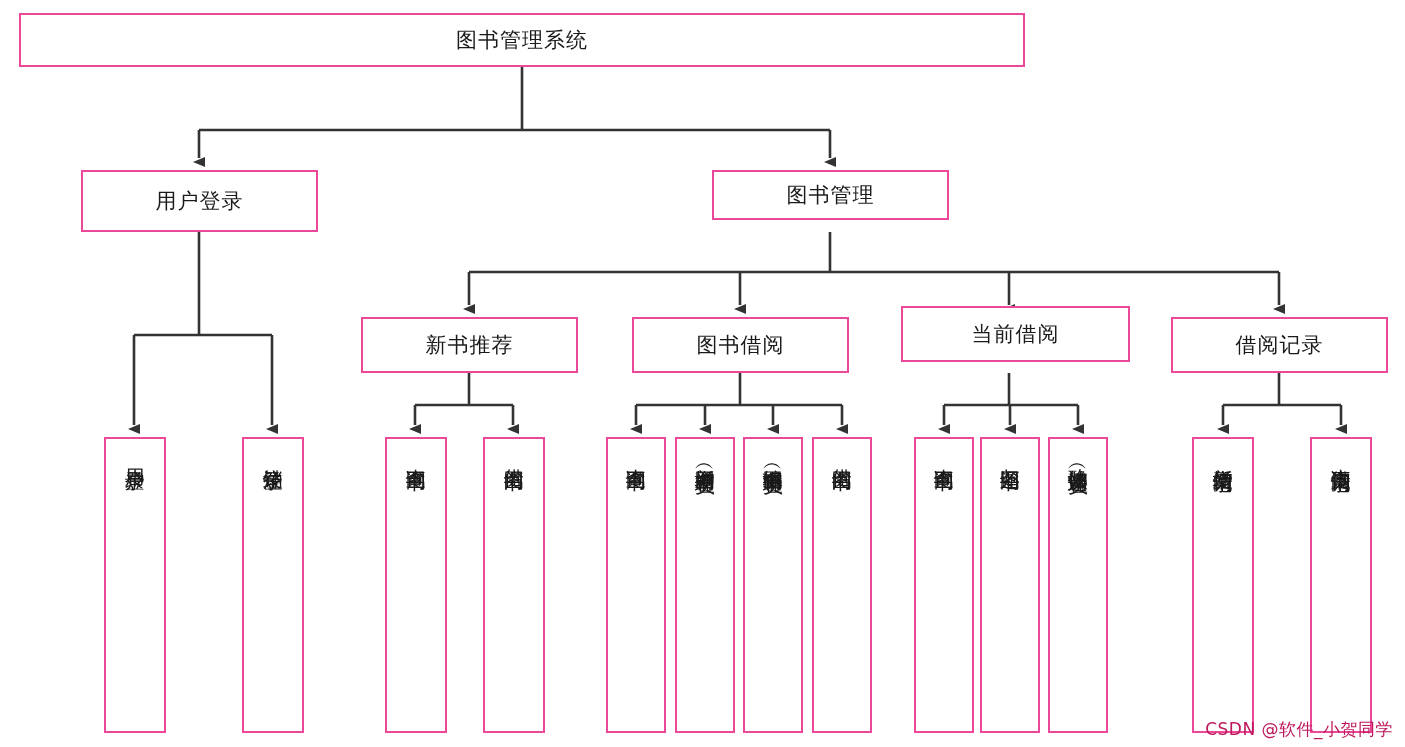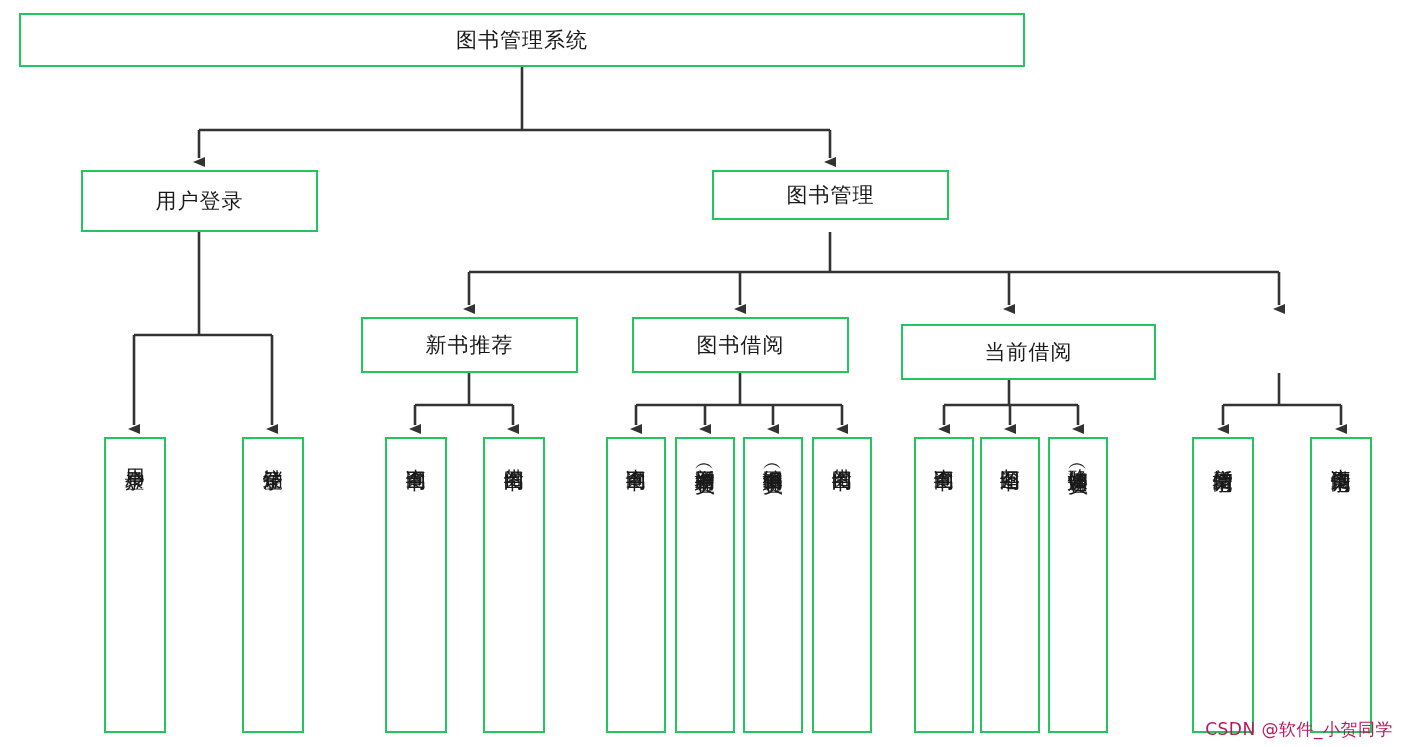--- a/index.html
+++ b/index.html
@@ -22,21 +22,21 @@
     position: absolute;
     left: 0;
     top: 0;
     width: 1405px;
     height: 747px;
     pointer-events: none;
   }
   .node {
     position: absolute;
     box-sizing: border-box;
-    border: 2px solid #22c55e;
+    border: 2px solid #ec4899;
     background: #ffffff;
     display: flex;
     align-items: center;
     justify-content: center;
     text-align: center;
     color: #1a1a1a;
   }
   .node-h {
     font-size: 21px;
     line-height: 1.25;
@@ -118,21 +118,22 @@
     </g>
   </svg>
 
   <div class="node node-h" style="left:19px; top:13px; width:1006px; height:54px;">图书管理系统</div>
 
   <div class="node node-h" style="left:81px; top:170px; width:237px; height:62px;">用户登录</div>
   <div class="node node-h" style="left:712px; top:170px; width:237px; height:50px;">图书管理</div>
 
   <div class="node node-h" style="left:632px; top:317px; width:217px; height:56px;">图书借阅</div>
   <div class="node node-h" style="left:361px; top:317px; width:217px; height:56px;">新书推荐</div>
-  <div class="node node-h" style="left:901px; top:324px; width:255px; height:56px;">当前借阅</div>
+  <div class="node node-h" style="left:901px; top:306px; width:229px; height:56px;">当前借阅</div>
+  <div class="node node-h" style="left:1171px; top:317px; width:217px; height:56px;">借阅记录</div>
 
   <div class="node node-v" style="left:104px; top:437px; width:62px; height:296px;">用户登录</div>
   <div class="node node-v" style="left:242px; top:437px; width:62px; height:296px;">注销登录</div>
 
   <div class="node node-v" style="left:385px; top:437px; width:62px; height:296px;">查询图书</div>
   <div class="node node-v" style="left:483px; top:437px; width:62px; height:296px;">借阅图书</div>
 
   <div class="node node-v" style="left:606px; top:437px; width:60px; height:296px;">查询图书</div>
   <div class="node node-v" style="left:675px; top:437px; width:60px; height:296px;">新增图书（管理员）</div>
   <div class="node node-v" style="left:743px; top:437px; width:60px; height:296px;">编辑图书（管理员）</div>

